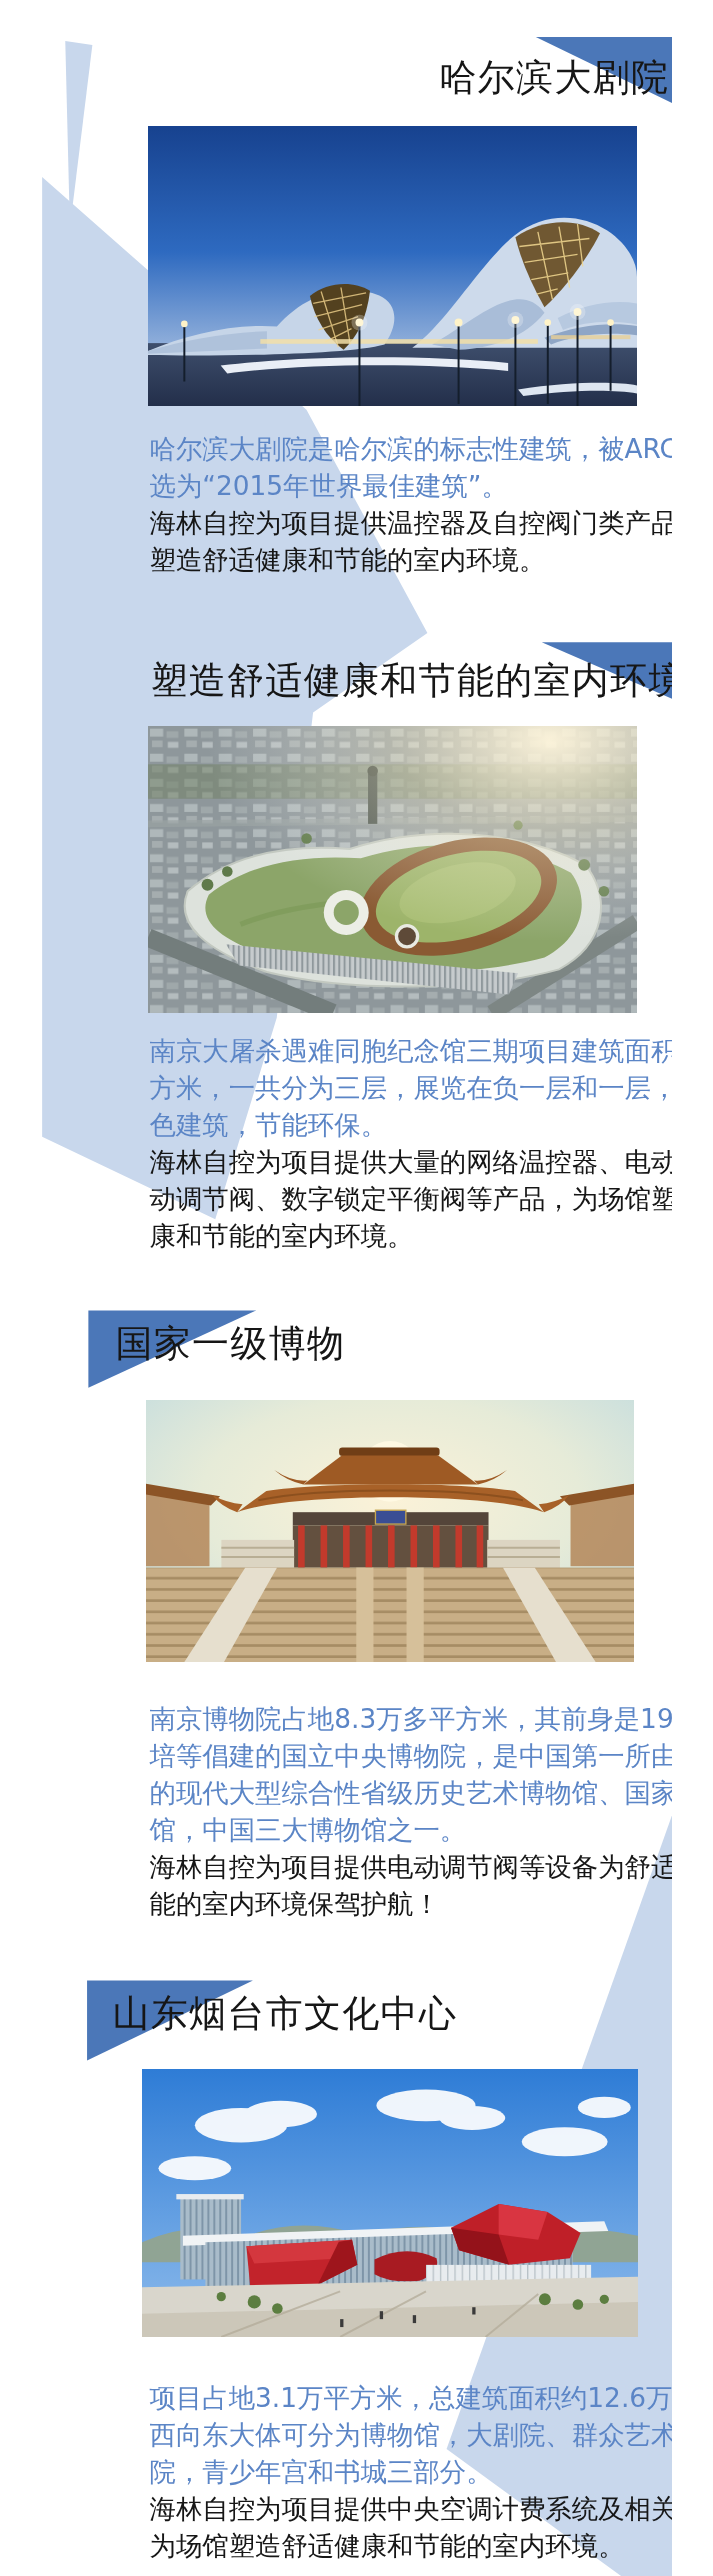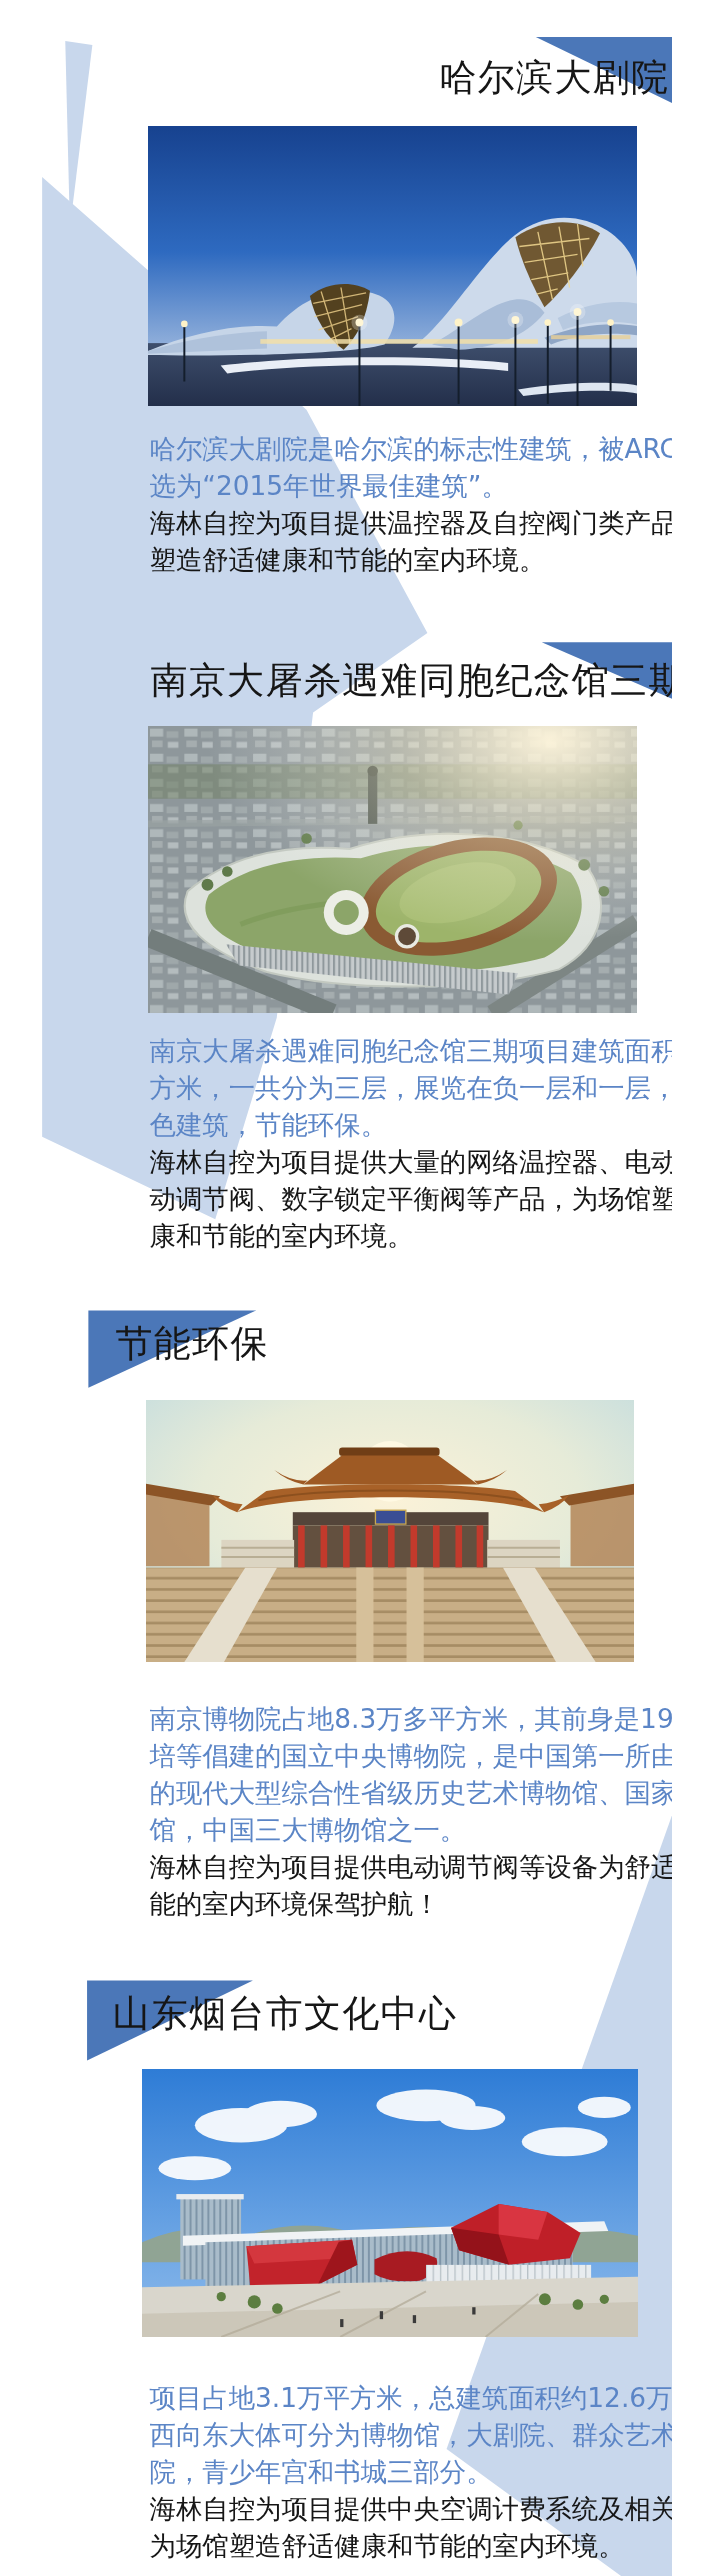--- a/index.html
+++ b/index.html
@@ -110,21 +110,21 @@
     </svg>
   </div>
 
   <div class="desc d1">
     <p class="b">哈尔滨大剧院是哈尔滨的标志性建筑，被ARCHDAILY评</p>
     <p class="b">选为“2015年世界最佳建筑”。</p>
     <p class="k">海林自控为项目提供温控器及自控阀门类产品，为场馆</p>
     <p class="k">塑造舒适健康和节能的室内环境。</p>
   </div>
 
-  <h2 class="sec-title t2">南京大屠杀遇难同胞纪念馆三期</h2>
+  <h2 class="sec-title t2">塑造舒适健康和节能的室内环境</h2>
 
   <div class="photo ph2">
     <svg viewBox="0 0 740 434" preserveAspectRatio="none">
       <defs>
         <pattern id="p2city" width="52" height="38" patternUnits="userSpaceOnUse">
           <rect width="52" height="38" fill="#8E979B"></rect>
           <rect x="3" y="4" width="20" height="12" fill="#AFB8BA"></rect>
           <rect x="28" y="8" width="18" height="10" fill="#9FA8AA"></rect>
           <rect x="6" y="22" width="16" height="10" fill="#A5ADAF"></rect>
           <rect x="30" y="24" width="16" height="9" fill="#B4BCBE"></rect>
@@ -177,21 +177,21 @@
 
   <div class="desc d2">
     <p class="b">南京大屠杀遇难同胞纪念馆三期项目建筑面积为5.5万平</p>
     <p class="b">方米，一共分为三层，展览在负一层和一层，是一座绿</p>
     <p class="b">色建筑，节能环保。</p>
     <p class="k">海林自控为项目提供大量的网络温控器、电动蝶阀、电</p>
     <p class="k">动调节阀、数字锁定平衡阀等产品，为场馆塑造舒适健</p>
     <p class="k">康和节能的室内环境。</p>
   </div>
 
-  <h2 class="sec-title t3">节能环保</h2>
+  <h2 class="sec-title t3">国家一级博物</h2>
 
   <div class="photo ph3">
     <svg viewBox="0 0 738 397" preserveAspectRatio="none">
       <defs>
         <radialGradient id="p3sky" cx="0.5" cy="0.38" r="0.78">
           <stop offset="0" stop-color="#FBF2D8"></stop>
             <stop offset="0.5" stop-color="#E6EBD8"></stop>
             <stop offset="1" stop-color="#BCD9E0"></stop>
         </radialGradient>
         <pattern id="p3steps" width="24" height="17" patternUnits="userSpaceOnUse">

